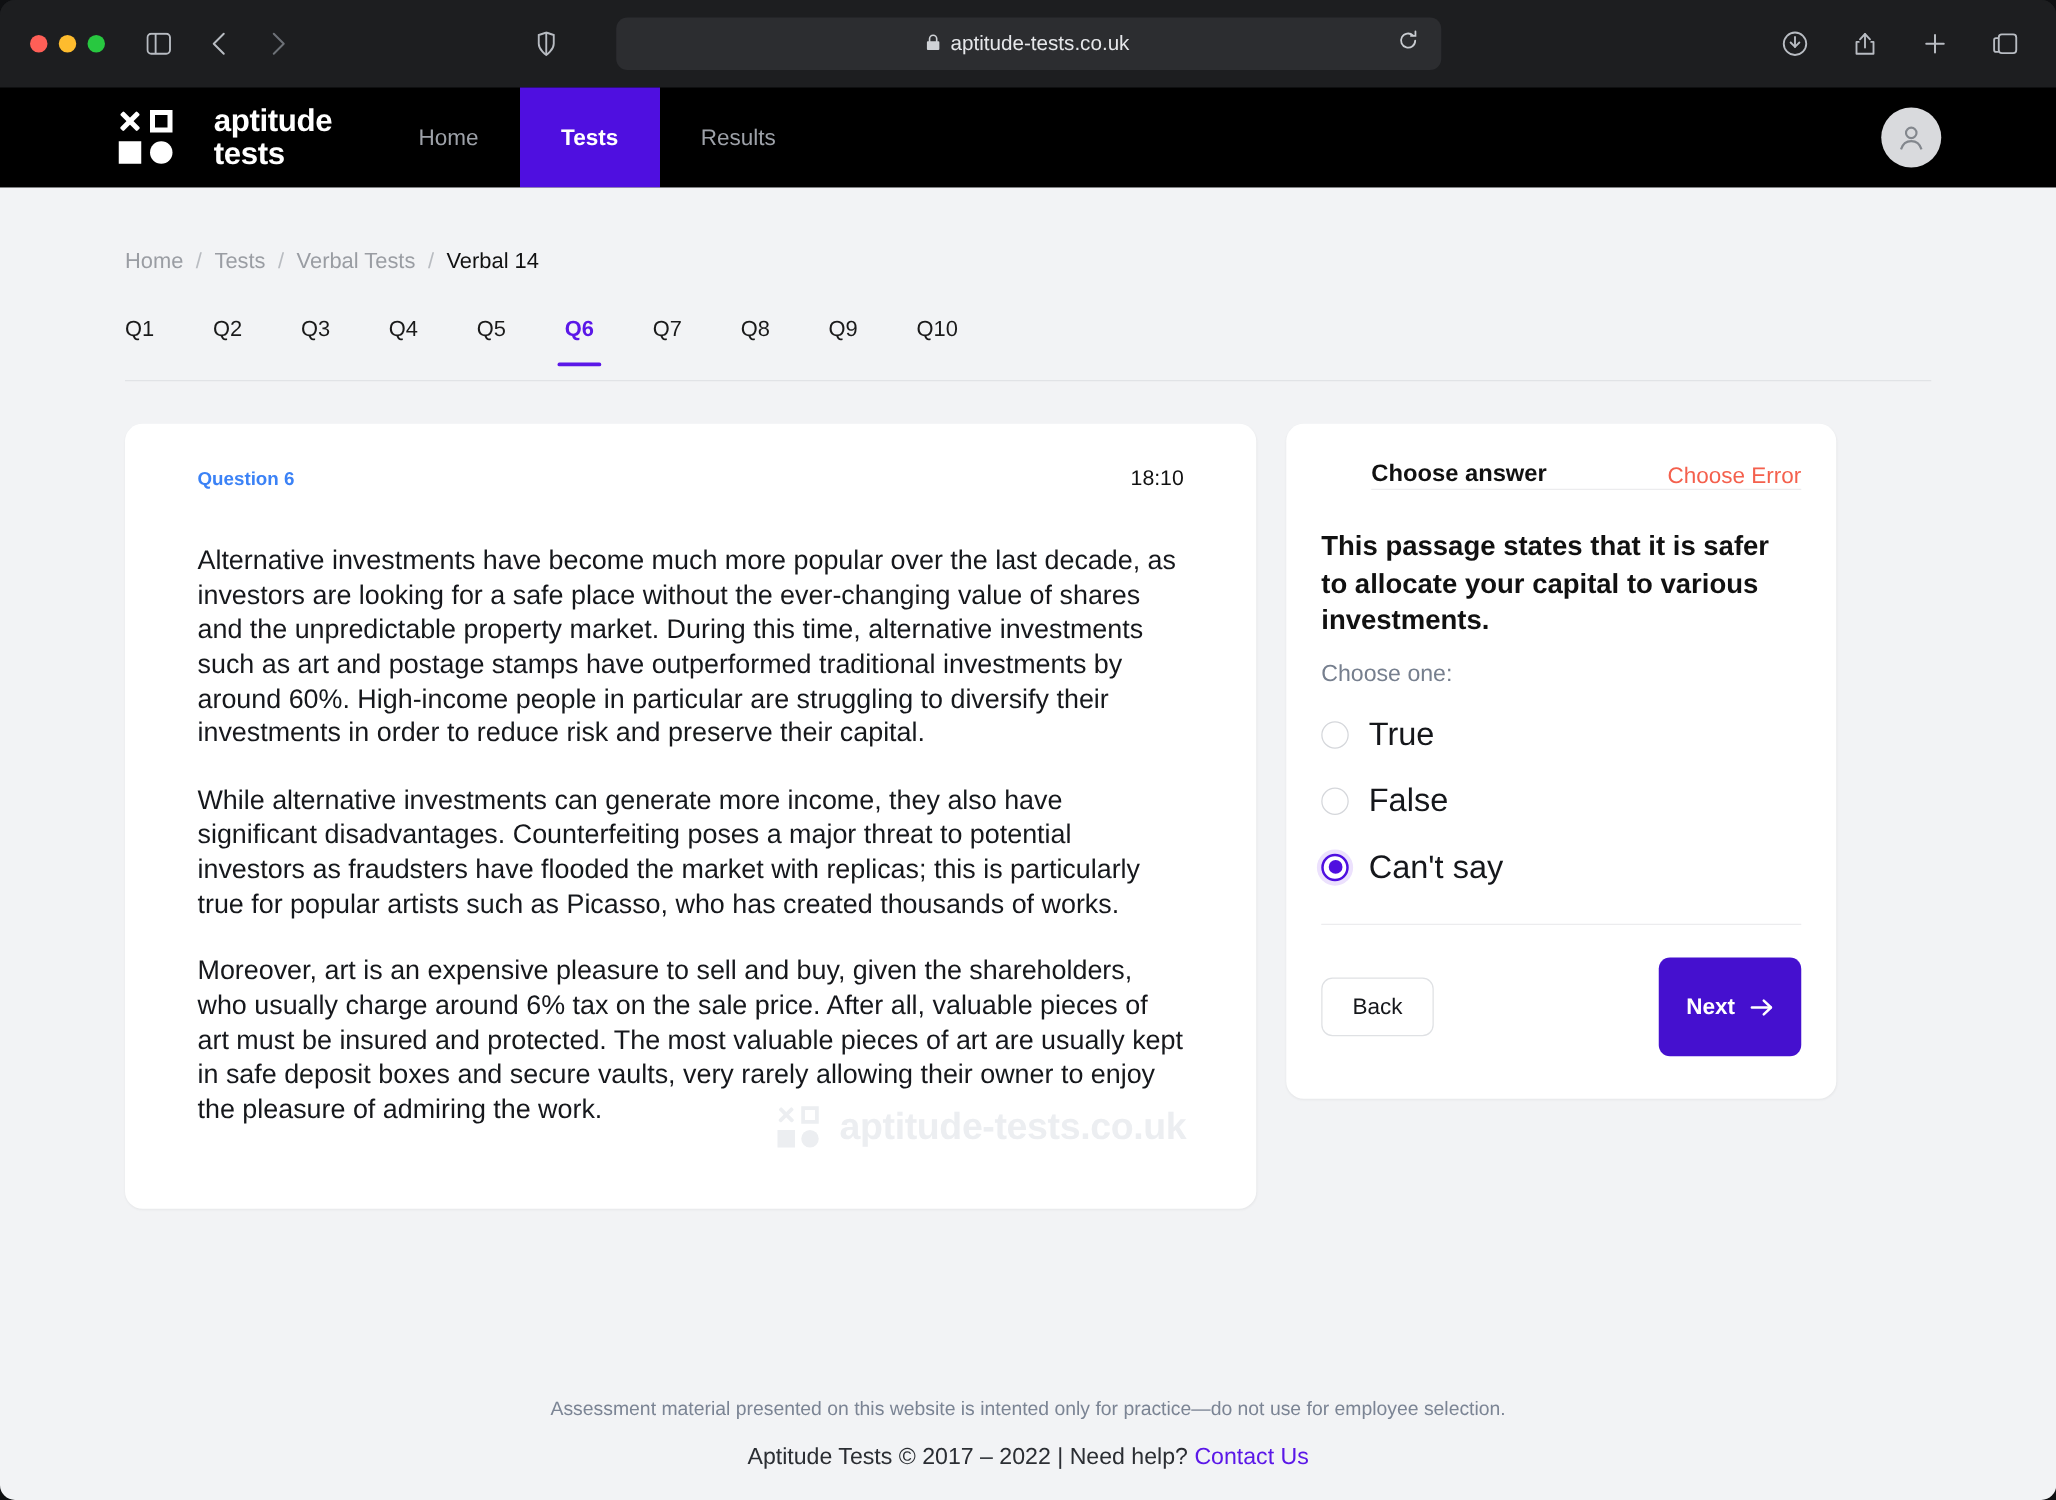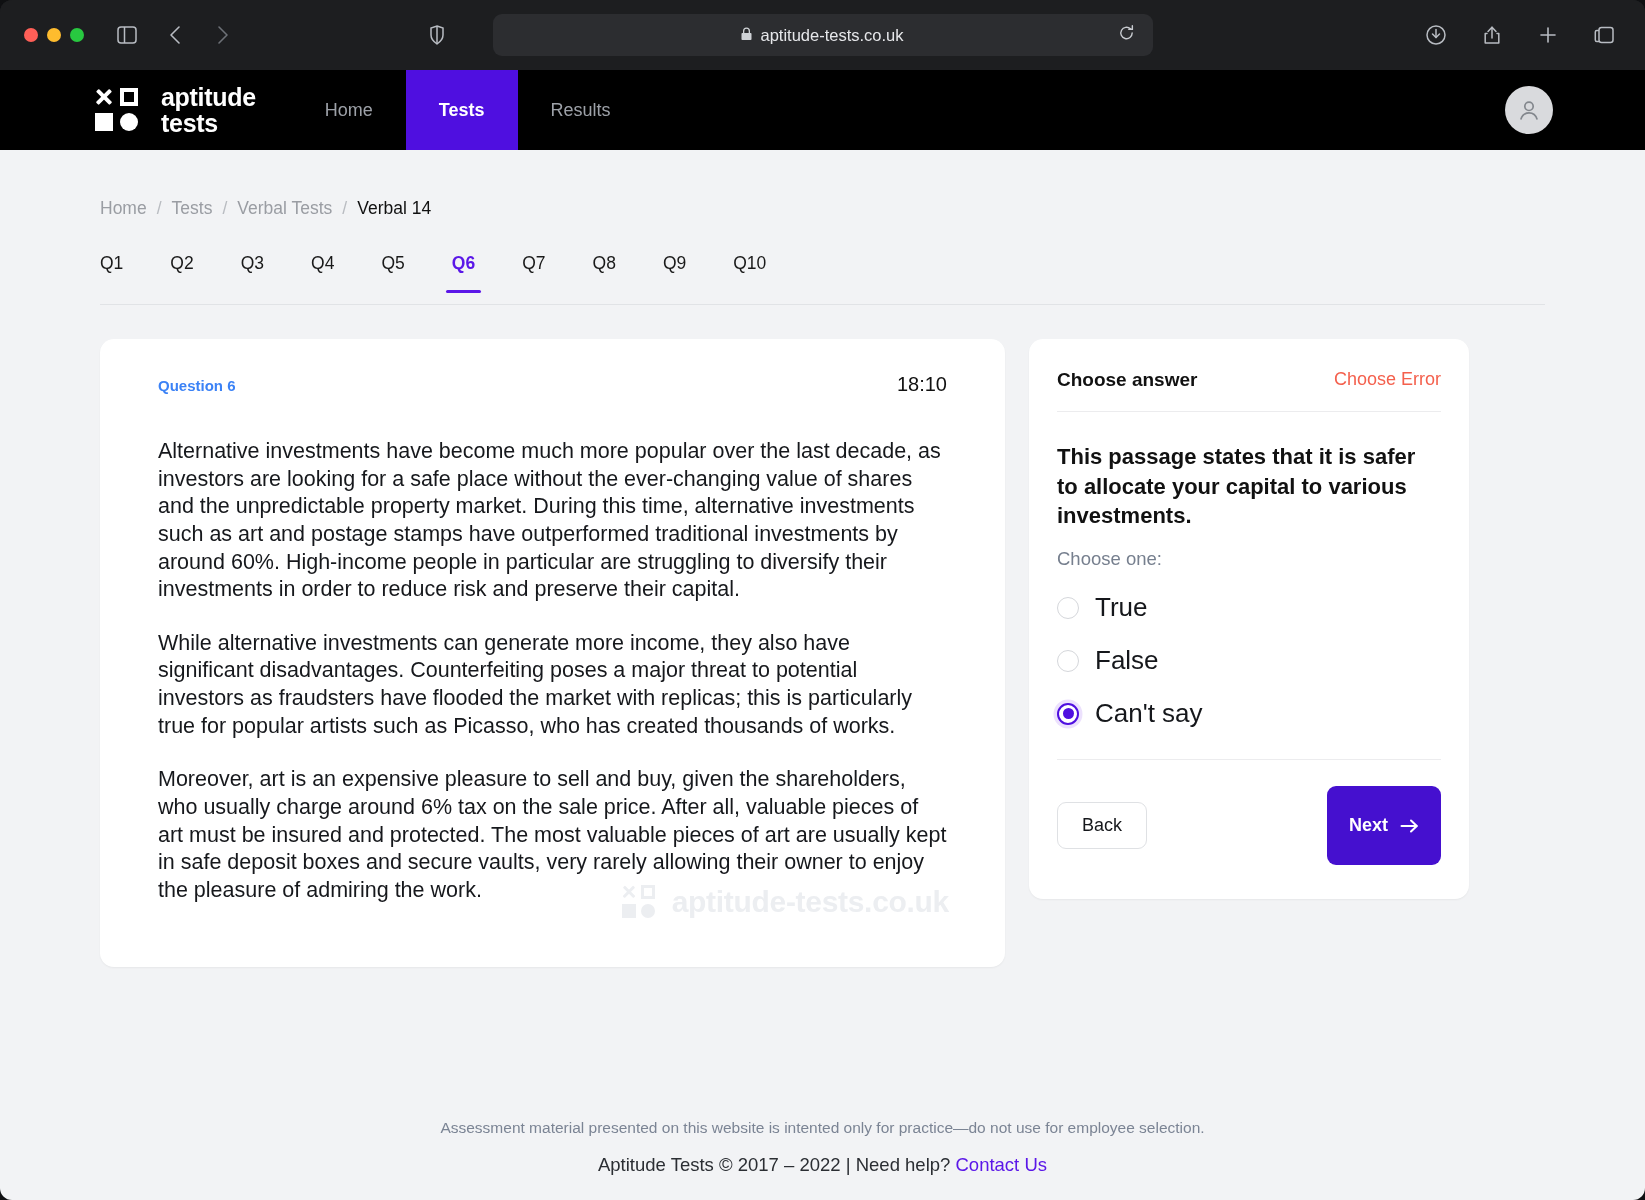--- a/index.html
+++ b/index.html
@@ -67,21 +67,21 @@
 
   
   .site-header {
     background: #000;
     height: 80px;
     display: flex; align-items: stretch;
     position: relative;
     flex: 0 0 80px;
   }
   .brand {
-    display: flex; align-items: center; gap: 22px;
+    display: flex; align-items: center; gap: 32px;
     padding-left: 95px; padding-right: 36px;
   }
   .logo-grid {
     width: 44px; height: 44px;
     display: grid;
     grid-template-columns: 1fr 1fr;
     grid-template-rows: 1fr 1fr;
     gap: 5px;
   }
   .lg-cell { width: 18px; height: 18px; position: relative; }
@@ -170,21 +170,21 @@
     min-height: 628px;
     position: relative;
     overflow: hidden;
     box-shadow: 0 1px 2px rgba(16,20,28,.05);
   }
   .qcard-head {
     display: flex; justify-content: space-between; align-items: baseline;
     margin-bottom: 42px;
   }
   .qcard-title { font-size: 15px; font-weight: 700; color: #3b82f6; }
-  .qcard-timer { font-size: 20px; font-weight: 500; color: #111; }
+  .qcard-timer { font-size: 17px; font-weight: 500; color: #111; }
   .passage p {
     font-size: 21.5px;
     line-height: 1.285;
     color: #16181c;
     margin-bottom: 26px;
     position: relative;
     z-index: 2;
   }
   .passage p:last-child { margin-bottom: 0; }
 
@@ -216,23 +216,23 @@
 
   
   .acard {
     flex: 0 0 440px;
     background: #fff;
     border-radius: 14px;
     padding: 30px 28px 34px 28px;
     box-shadow: 0 1px 2px rgba(16,20,28,.05);
   }
   .acard-head {
-    display: flex; justify-content: space-between; align-items: flex-start;
-    padding-bottom: 20px;
+    display: flex; justify-content: space-between; align-items: center;
     border-bottom: 1px solid #ececee;
+    margin-left: 40px;
   }
   .acard-title { font-size: 19px; font-weight: 700; color: #111; }
   .report-error { font-size: 18px; color: #f4604d; }
   .aq-text {
     font-size: 22px; font-weight: 700; line-height: 1.35; color: #111;
     margin: 30px 0 17px 0;
   }
   .choose-one { font-size: 18.5px; color: #767f8e; margin-bottom: 22px; }
   .opt {
     display: flex; align-items: center; gap: 16px;

